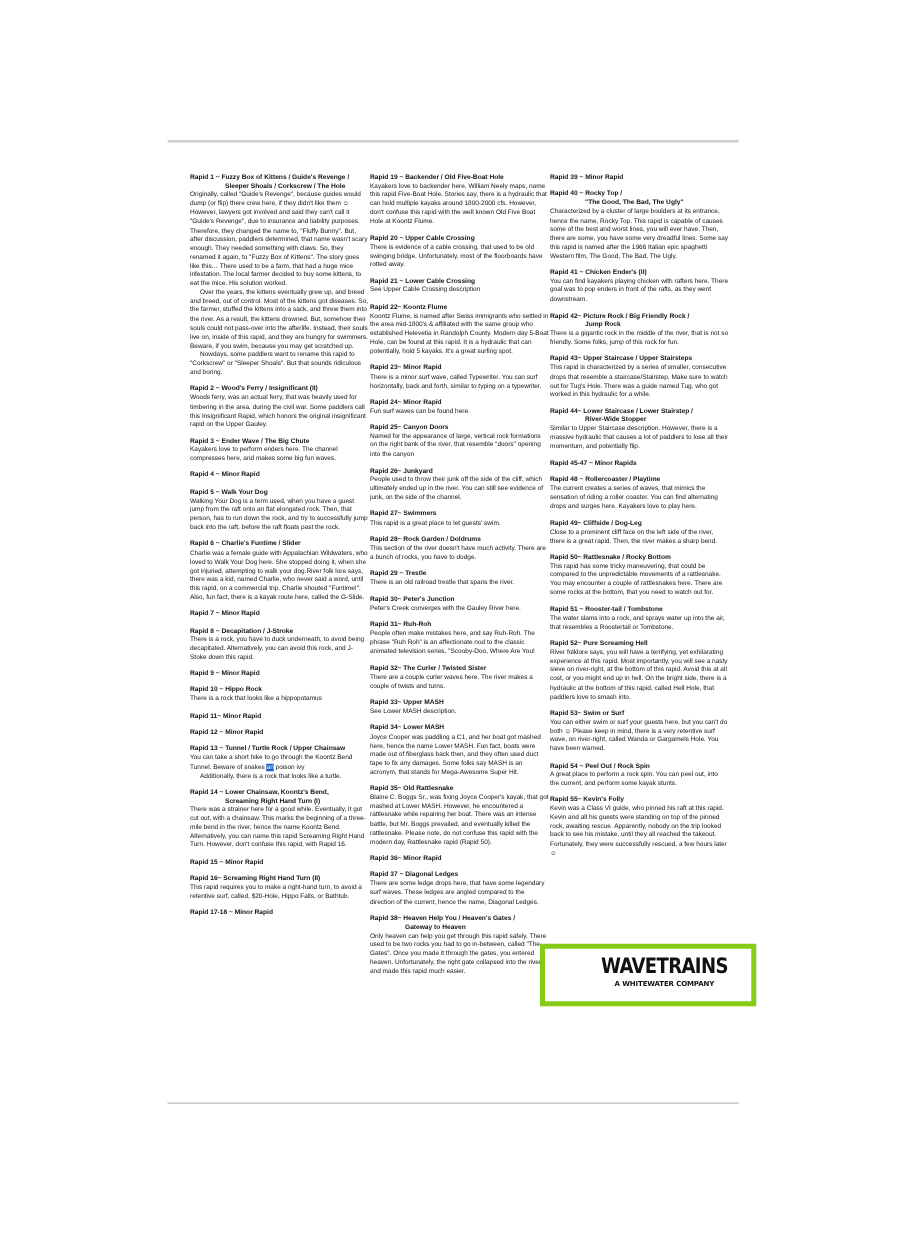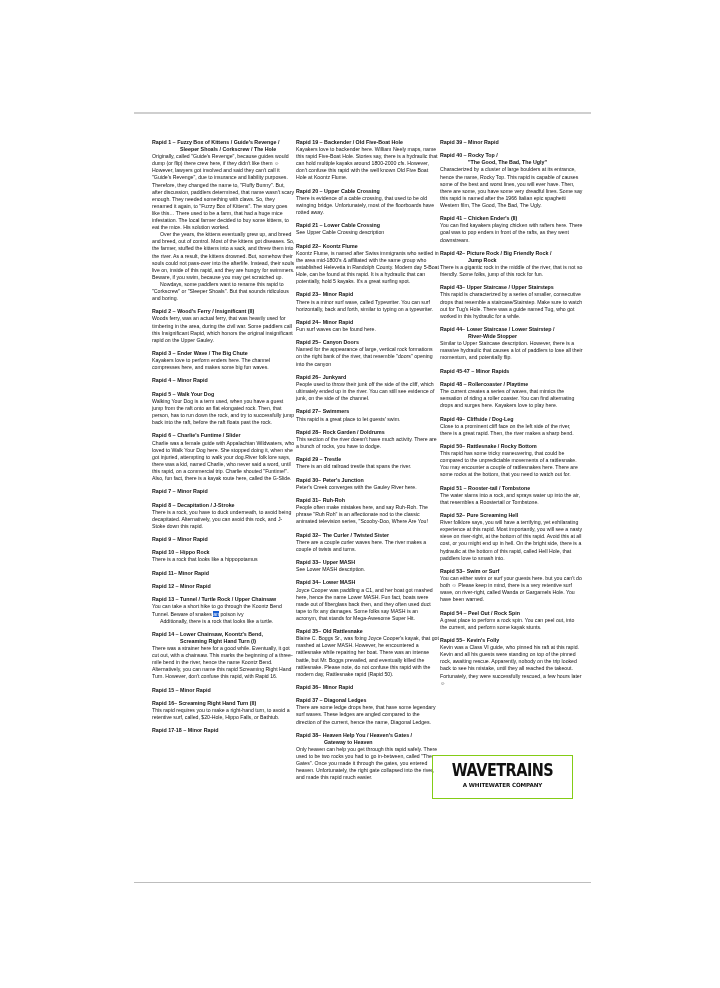--- a/index.html
+++ b/index.html
@@ -10,21 +10,21 @@
     .col1 { left: 152px; }
     .col2 { left: 296px; }
     .col3 { left: 440px; }
     .entry { margin-bottom: 6.2px; }
     .title { font-weight: bold; font-size: 5.3px; }
     .title .l2 { display: block; padding-left: 28px; }
     .body { text-align: left; }
     .body p { margin: 0; }
     .body p + p { text-indent: 8px; }
     .hl { background: #1a5fd0; color: #fff; }
-    .logo { position: absolute; left: 432px; top: 755px; width: 139px; height: 42px; border: 1px solid #84cc16; text-align: center; }
+    .logo { position: absolute; left: 432px; top: 755px; width: 139px; height: 42px; border: 4px solid #84cc16; text-align: center; padding-left: 26px; }
     .logo .name { font-family: "DejaVu Sans", sans-serif; font-weight: bold; font-size: 17px; letter-spacing: -0.6px; transform: scaleX(0.85); margin-top: 4px; line-height: 20px; }
     .logo .tag { font-family: "DejaVu Sans", sans-serif; font-weight: bold; font-size: 5.6px; letter-spacing: -0.1px; margin-top: 2px; }
   </style>
 </head>
 <body>
 
 <div class="rule-top"></div>
 
 <div class="col col1" id="col0">
     <div class="entry">

